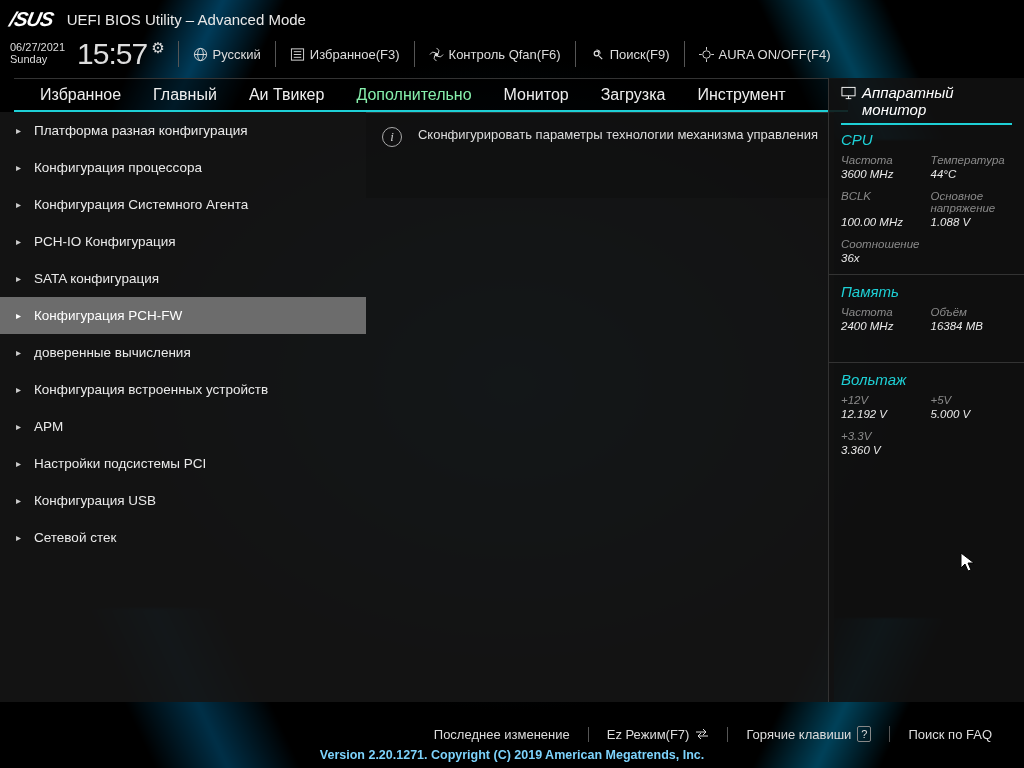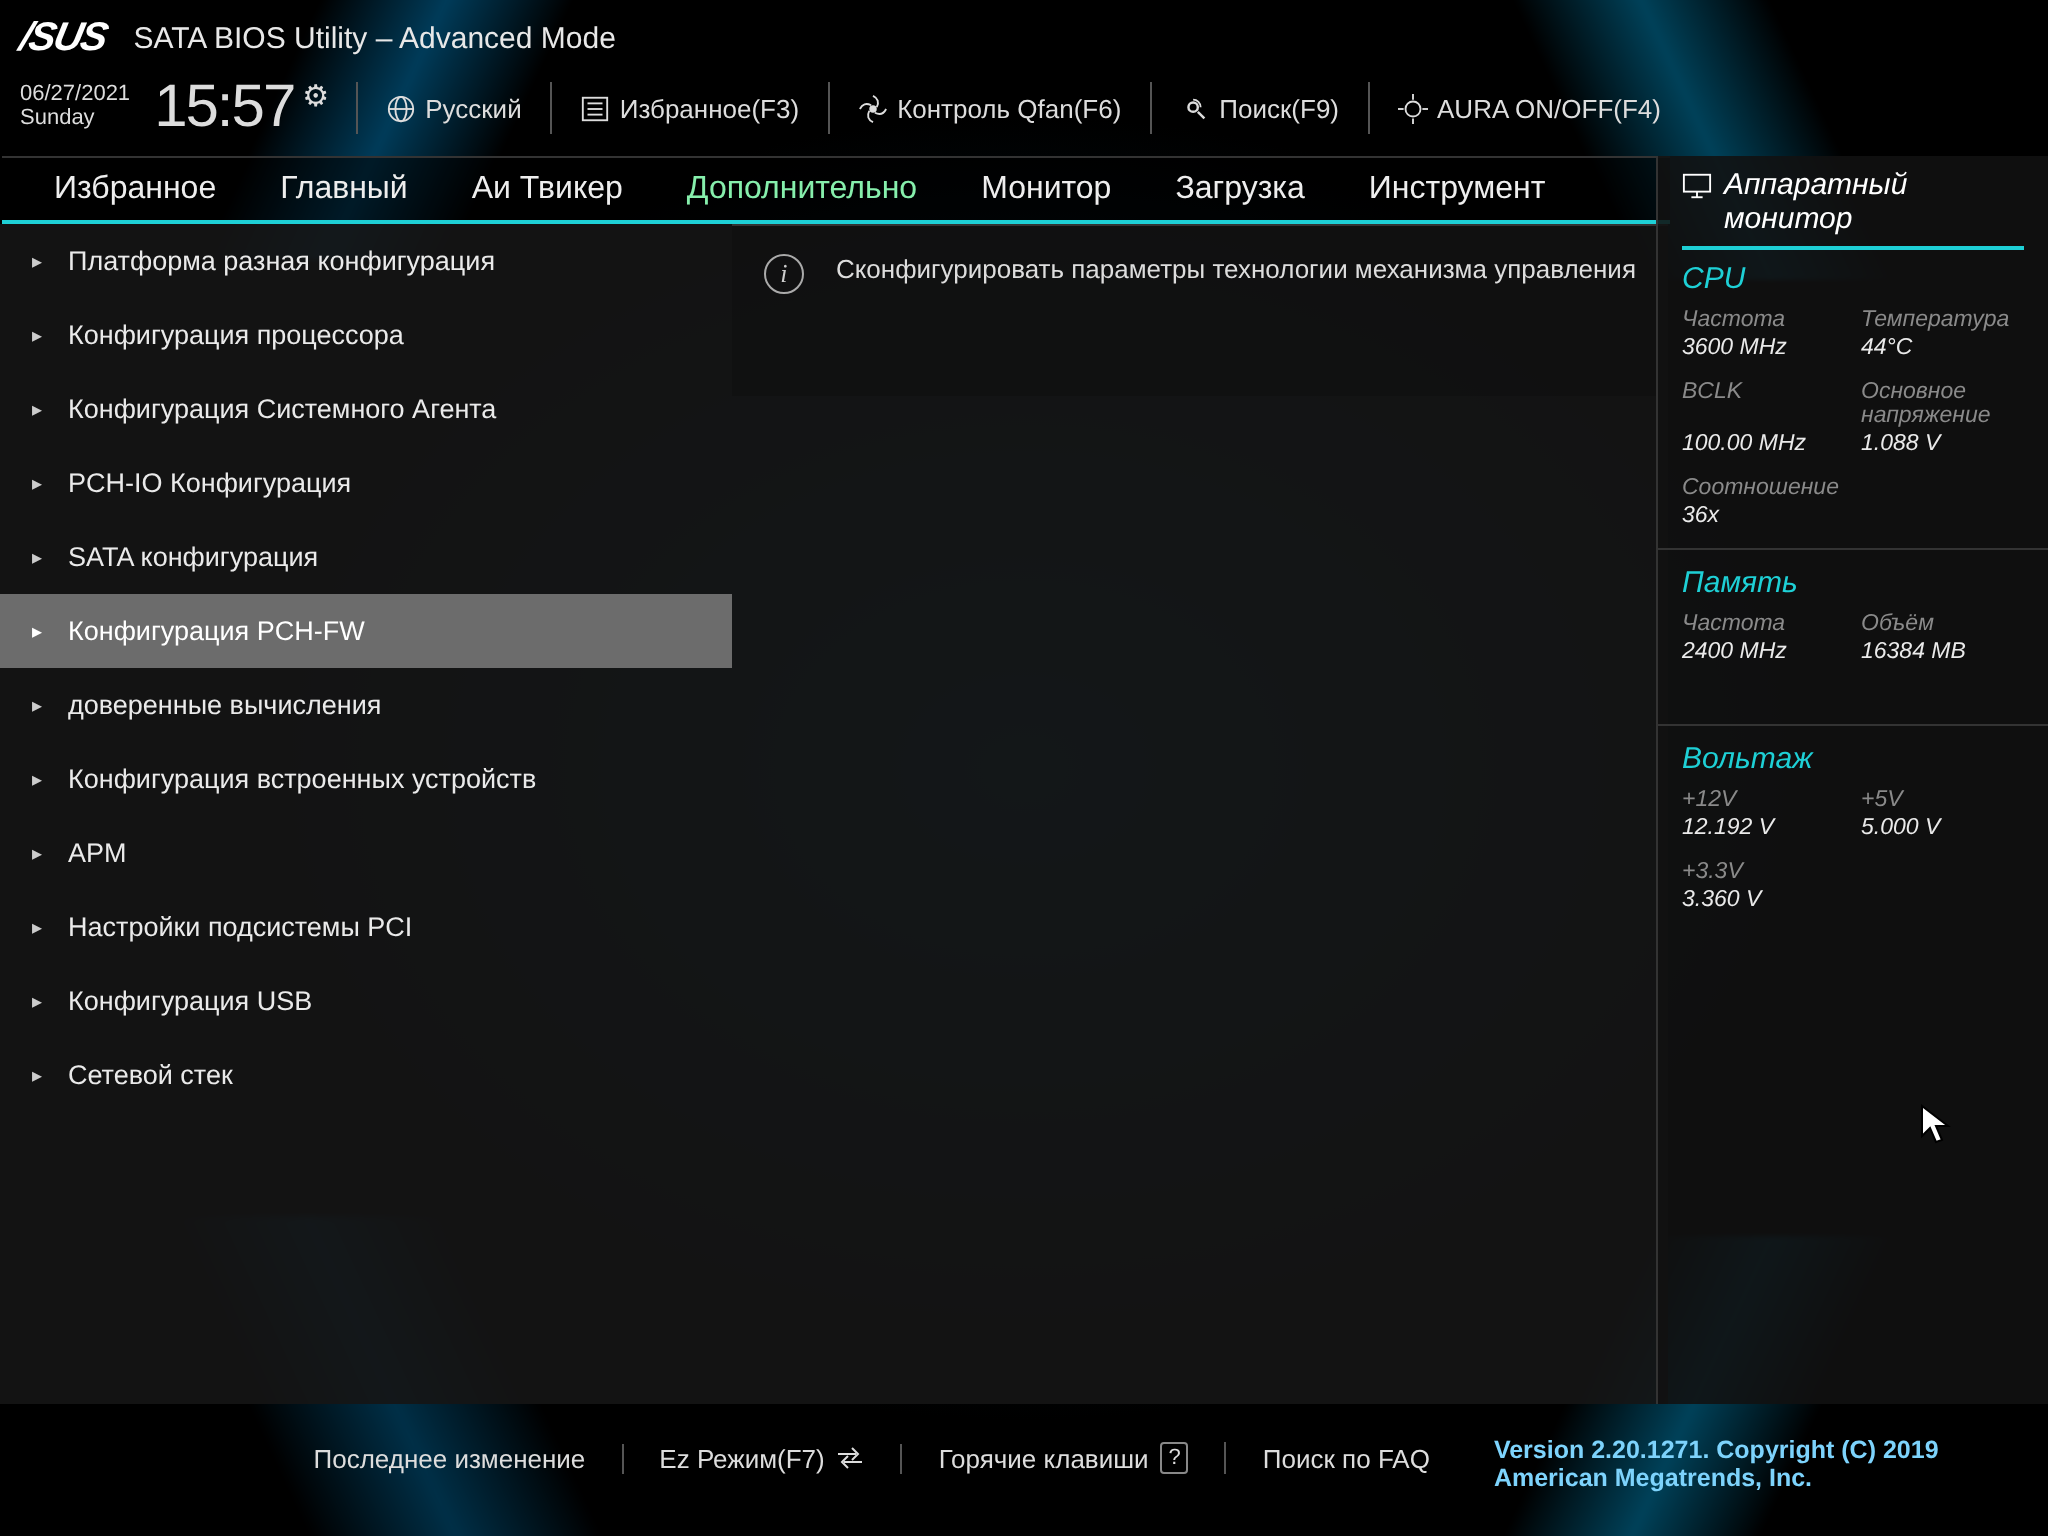--- a/index.html
+++ b/index.html
@@ -25,21 +25,21 @@
 .title { font-size: 15px; color: #e8e8e8; }
 
 .inforow { display: flex; align-items: center; height: 40px; gap: 8px; font-size: 13px; color: #ddd; }
 .datebox { line-height: 1.05; font-size: 11px; padding-right: 4px; }
 .clock { font-size: 30px; font-weight: 300; letter-spacing: -1px; display: flex; align-items: flex-start; }
 .gear { font-size: 15px; margin-left: 4px; margin-top: 2px; }
 .vdiv { width: 1px; height: 26px; background: #555; margin: 0 6px; }
 .tbitem { display: inline-flex; align-items: center; gap: 5px; cursor: pointer; white-space: nowrap; }
 .tbicon { display: inline-block; width: 15px; height: 15px; }
 
-.tabs { position: absolute; top: 78px; left: 1px; width: 834px; height: 34px;
+.tabs { position: absolute; top: 78px; left: 14px; width: 834px; height: 34px;
   display: flex; align-items: center; background: rgba(0,0,0,.55); padding: 0 10px;
   border-top: 1px solid #333; border-bottom: 2px solid #1ed0d6; overflow: hidden; }
 .tab { padding: 0 16px; font-size: 16px; color: #eee; line-height: 34px; cursor: pointer; white-space: nowrap; }
 .tab.active { color: #86efac; }
 .tabs .tab:last-child { padding-right: 0; } 
 
 .main { position: absolute; top: 112px; left: 0; width: 834px; bottom: 66px;
   background: #151515e6; display: flex; flex-direction: row; }
 .listwrap { flex: 1; overflow: hidden; }
 .row { height: 37px; display: flex; align-items: center; padding-left: 34px;
@@ -59,21 +59,21 @@
   border-bottom: 2px solid #1ed0d6; padding-bottom: 4px; margin-bottom: 6px; line-height: 1.15; }
 .sh-icon { width: 16px; height: 14px; margin-top: 2px; }
 .section-title { color: #1ed0d6; font-size: 15px; margin: 4px 0 6px 0; }
 .kvgrid { display: grid; grid-template-columns: 1fr 1fr; row-gap: 2px; column-gap: 8px;
   font-size: 11.5px; margin-bottom: 10px; }
 .kvgrid .lbl { color: #8a8a8a; }
 .kvgrid .val { color: #eaeaea; }
 .hr { height: 1px; background: #333; margin: 2px -12px 8px -12px; }
 
 .footer { position: absolute; bottom: 0; left: 0; right: 0; height: 66px;
-  display: flex; flex-direction: row; align-items: center; justify-content: flex-end;
+  display: flex; flex-direction: column; align-items: center; justify-content: flex-end;
   padding-bottom: 6px; font-size: 13px; color: #ddd; }
 .footer-links { display: flex; gap: 0; align-items: center; margin-bottom: 6px; width: 100%;
   justify-content: flex-end; padding-right: 32px; }
 .flink { padding: 0 18px; border-right: 1px solid #555; cursor: pointer; display: inline-flex;
   align-items: center; gap: 6px; }
 .flink:last-child { border-right: none; padding-right: 0; }
 .keybox { display: inline-block; border: 1px solid #888; padding: 0 3px; font-size: 11px;
   line-height: 14px; border-radius: 2px; }
 .copyright { font-size: 12.5px; color: #7dd3fc; font-weight: bold; }
 
@@ -83,21 +83,21 @@
 <body>
 
 <div class="streak l1"></div>
 <div class="streak l2"></div>
 <div class="streak r1"></div>
 <div class="streak r2"></div>
 
 <div class="top">
   <div class="brandrow">
     <span class="logo">/SUS</span>
-    <span class="title">SATA BIOS Utility – Advanced Mode</span>
+    <span class="title">UEFI BIOS Utility – Advanced Mode</span>
   </div>
   <div class="inforow">
     <div class="datebox">
       <div>06/27/2021</div>
       <div>Sunday</div>
     </div>
     <div class="clock">
       <span>15:57</span>
       <span class="gear">⚙</span>
     </div>

